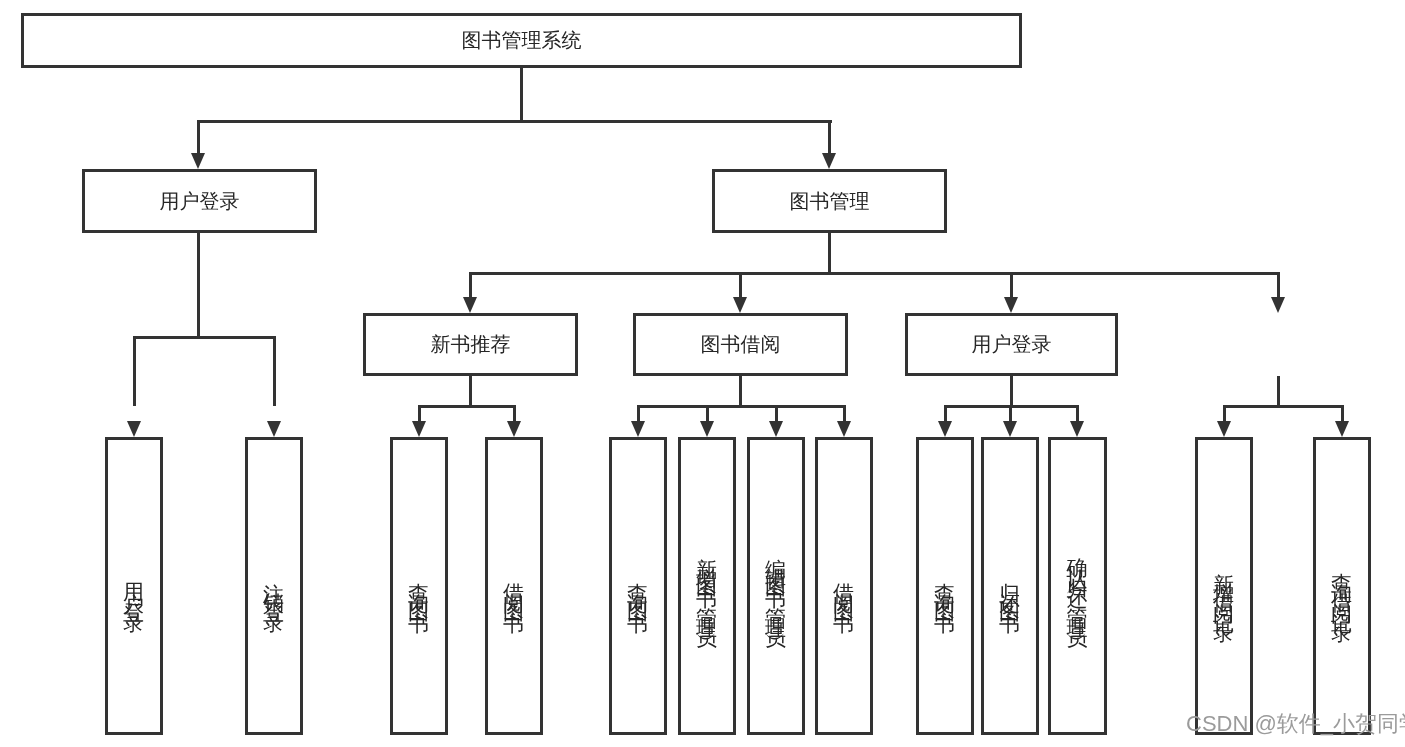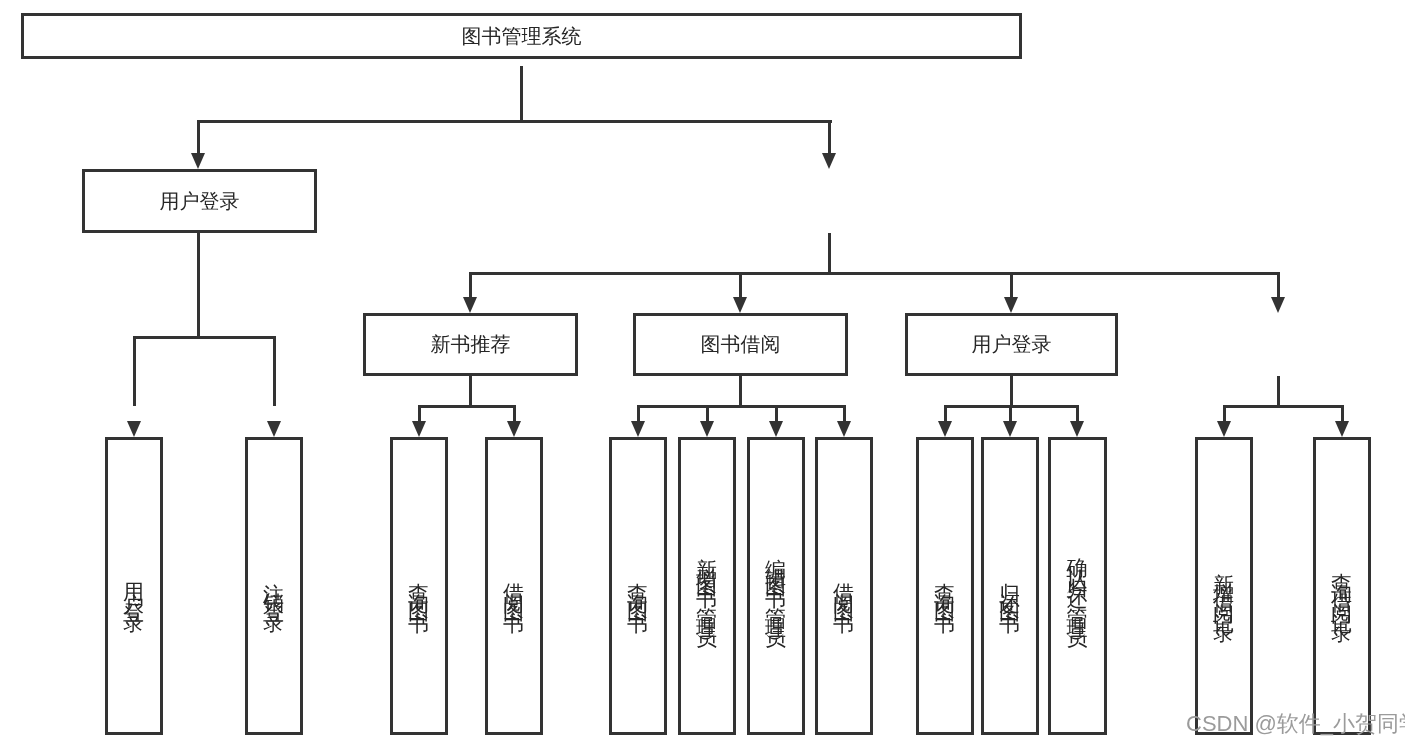--- a/index.html
+++ b/index.html
@@ -39,33 +39,36 @@
     font-size:22px;
     color:var(--watermark,#9b9b9b);
     white-space:nowrap;
   }
 </style>
 </head>
 <body style="--line: #333333; --text: #262626; --watermark: #9b9b9b; --background: #ffffff;">
 
 <div class="canvas">
 
-  <div class="box" style="left:21px;top:13px;width:1001px;height:46px">
+  <div class="box" style="left:21px;top:13px;width:1001px;height:55px">
     <span>图书管理系统</span>
   </div>
 
   <div class="vl" style="left:520px;top:66px;height:54px"></div>
   <div class="hl" style="left:197px;top:120px;width:635px"></div>
   <div class="vl" style="left:197px;top:120px;height:35px"></div>
   <div class="vl" style="left:828px;top:120px;height:35px"></div>
   <div class="ar" style="left:191px;top:153px"></div>
   <div class="ar" style="left:822px;top:153px"></div>
 
   <div class="box" style="left:82px;top:169px;width:235px;height:64px">
     <span>用户登录</span>
+  </div>
+  <div class="box" style="left:712px;top:169px;width:235px;height:64px">
+    <span>图书管理</span>
   </div>
 
   <div class="vl" style="left:197px;top:233px;height:103px"></div>
   <div class="hl" style="left:133px;top:336px;width:143px"></div>
   <div class="vl" style="left:133px;top:336px;height:70px"></div>
   <div class="vl" style="left:273px;top:336px;height:70px"></div>
   <div class="ar" style="left:127px;top:421px"></div>
   <div class="ar" style="left:267px;top:421px"></div>
 
   <div class="vl" style="left:828px;top:233px;height:39px"></div>

